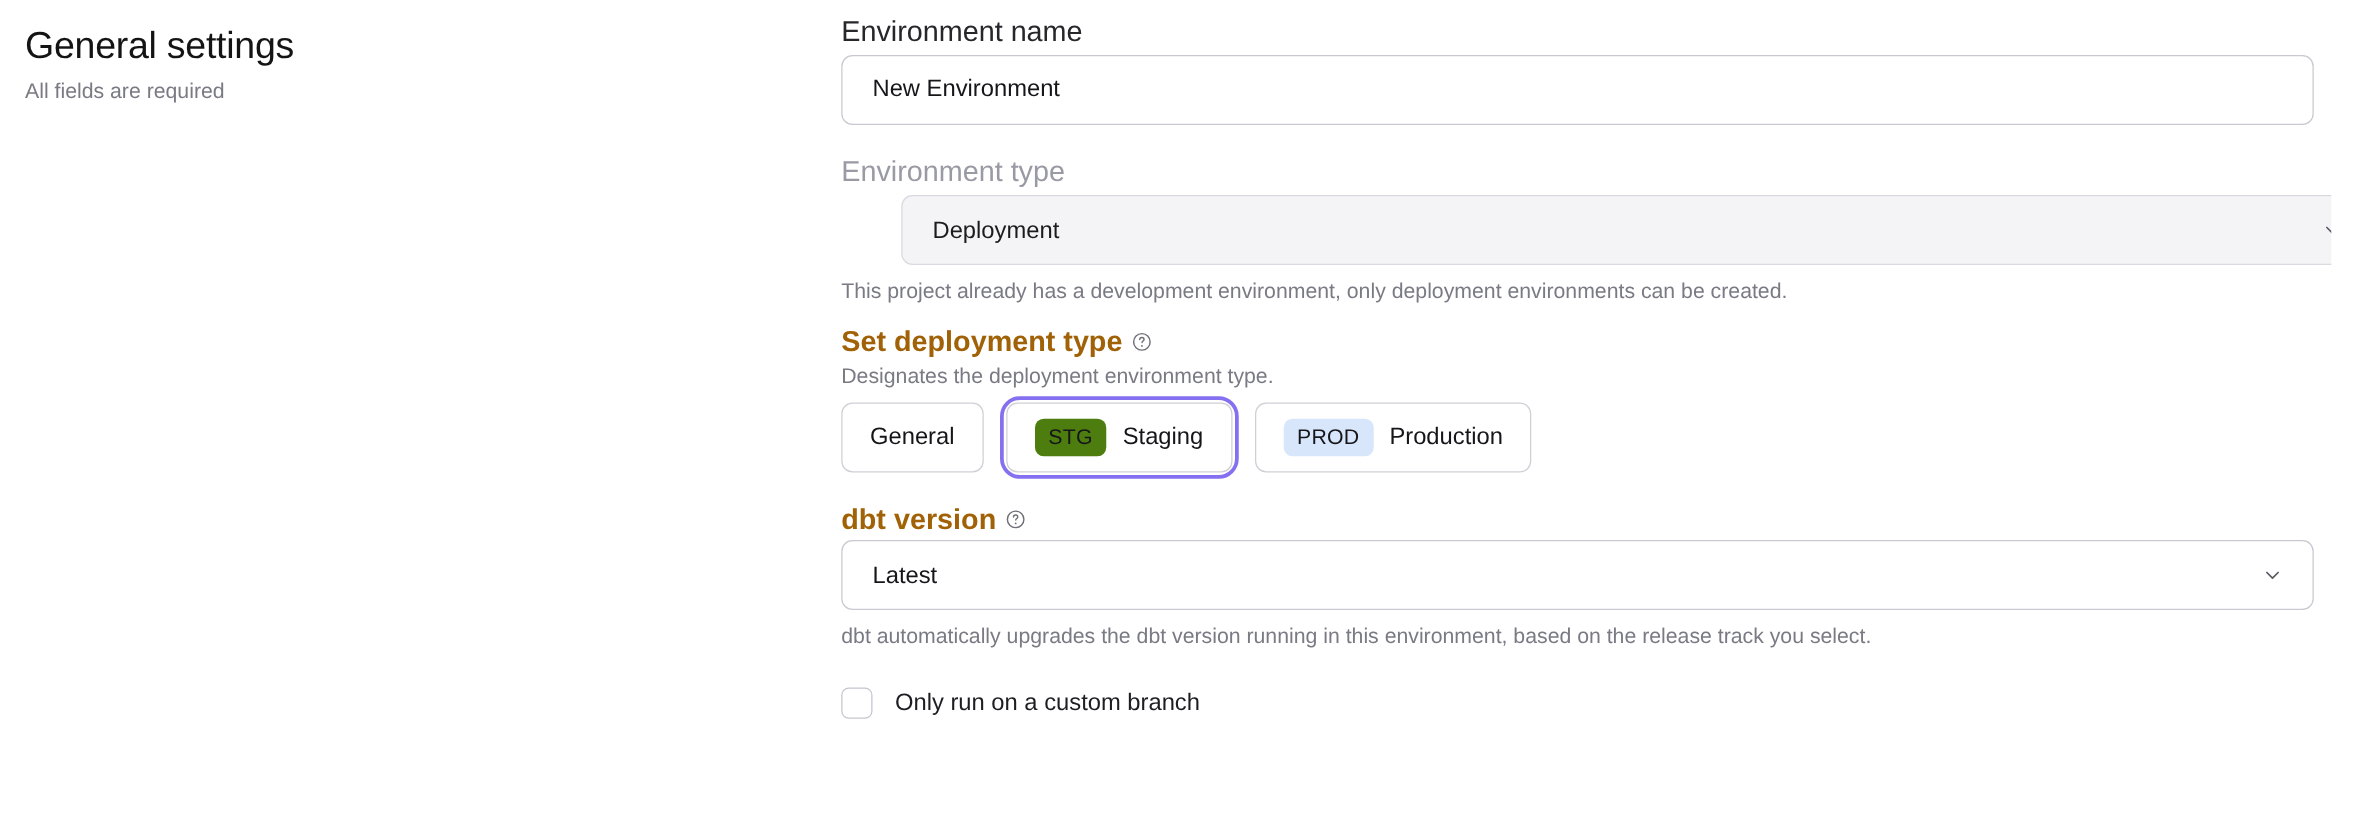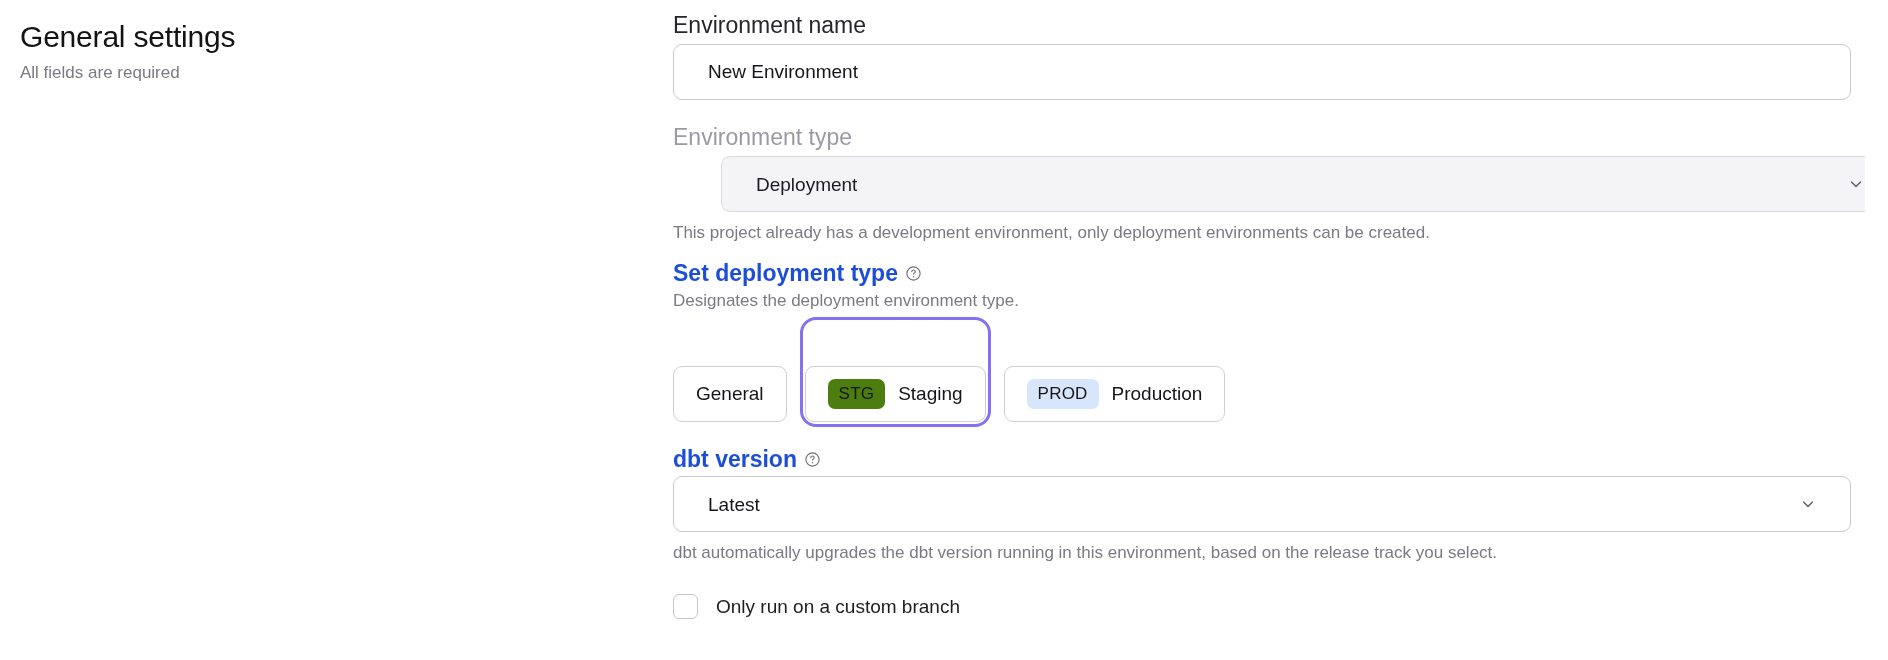--- a/index.html
+++ b/index.html
@@ -53,21 +53,21 @@
     display: block;
     font-size: 23px;
     line-height: 22px;
     color: #26262b;
     margin-bottom: 8px;
     font-weight: 400;
   }
   .field-label.muted { color: #9a9aa4; }
   .field-label.bold {
     font-weight: 700;
-    color: #1d4ed8;
+    color: #a16207;
     display: inline-flex;
     align-items: center;
     gap: 7px;
     margin-bottom: 6px;
     text-align: right;
   }
 
   .help-icon {
     display: inline-flex;
     align-items: center;
@@ -80,21 +80,21 @@
 
   .text-input, .select-box {
     width: 100%;
     height: 56px;
     border: 1px solid #c9c9d1;
     border-radius: 9px;
     background: #ffffff;
     font-size: 19px;
     color: #16161a;
     font-family: "Liberation Sans", sans-serif;
-    padding: 0 34px;
+    padding: 0 24px;
     display: flex;
     align-items: center;
     outline: none;
   }
   .text-input::placeholder { color: #a0a0aa; }
 
   .select-box {
     position: relative;
     justify-content: space-between;
     cursor: pointer;
@@ -152,21 +152,20 @@
     height: 56px;
     padding: 0 22px;
     border: 1px solid #cfcfd6;
     border-radius: 9px;
     background: #ffffff;
     font-size: 19px;
     color: #16161a;
     font-family: "Liberation Sans", sans-serif;
     cursor: pointer;
     white-space: nowrap;
-    margin-top: 44px;
   }
   .badge {
     display: inline-flex;
     align-items: center;
     justify-content: center;
     height: 30px;
     padding: 0 11px;
     border-radius: 7px;
     font-size: 17px;
     font-weight: 400;

